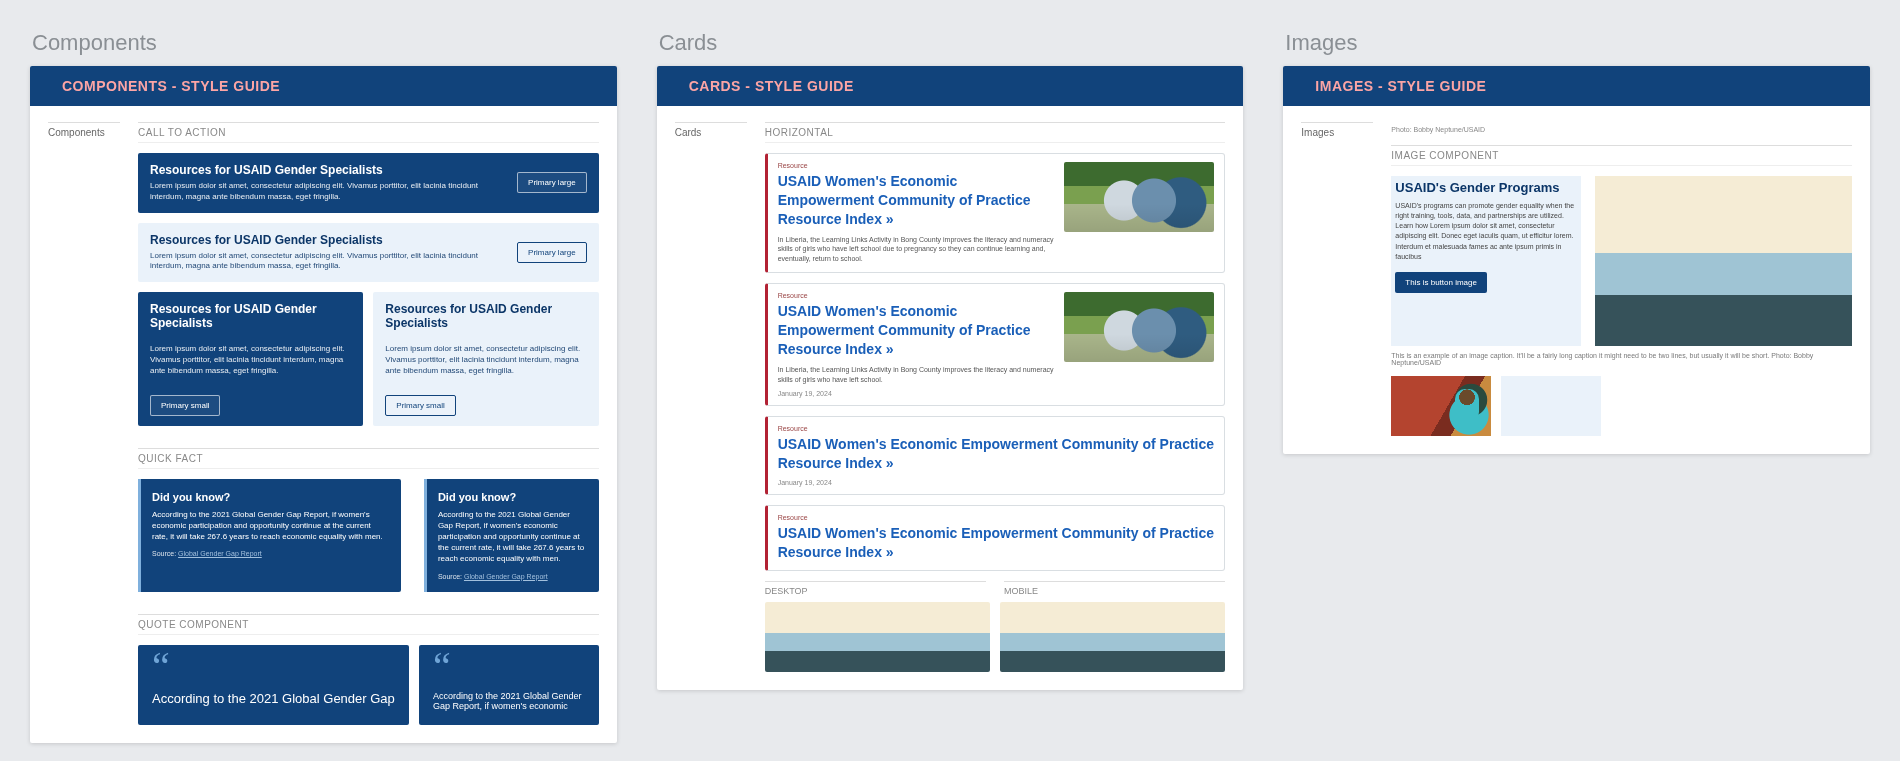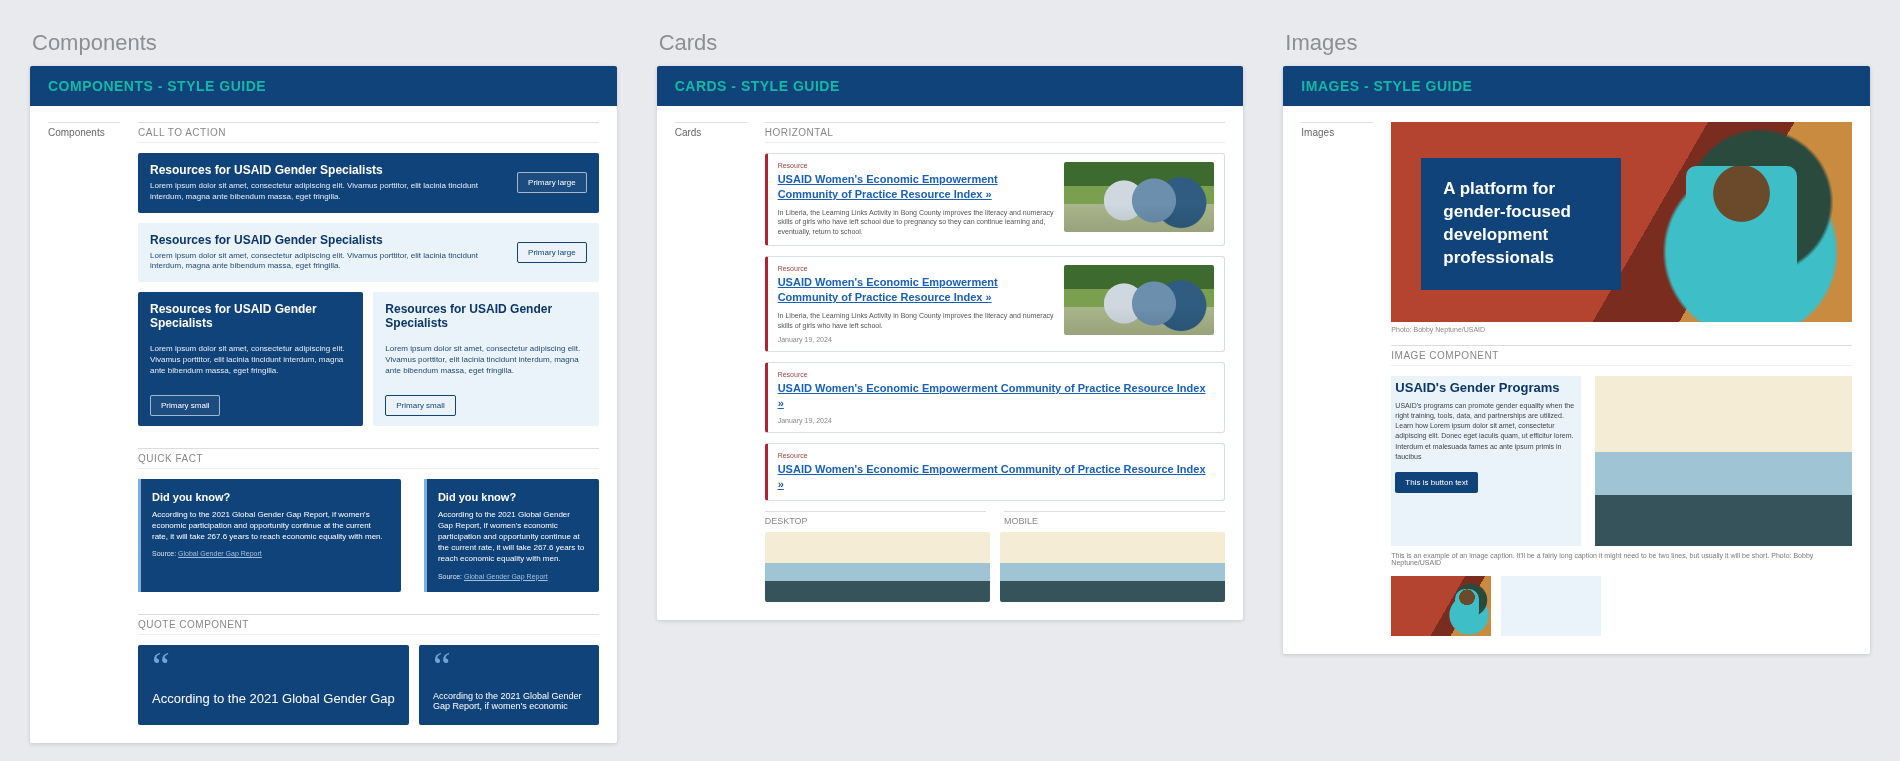--- a/index.html
+++ b/index.html
@@ -11,21 +11,21 @@
     --card-border:#d9dee2;
     --red:#b22234;
     --link-blue:#1a5fb8;
   }
   *{box-sizing:border-box;font-family:Arial,Helvetica,sans-serif}
   body{margin:0;background:#e8eaed;width:1900px;height:761px;overflow:hidden}
   .board{display:flex;gap:40px;padding:20px 30px}
   .column{flex:1;min-width:0}
   .col-label{font-size:22px;color:#8a8f94;margin:10px 0 10px 2px}
   .panel{background:#fff;border-radius:2px;box-shadow:0 1px 4px rgba(0,0,0,.15);overflow:hidden}
-  .panel-header{background:var(--navy);color:#14b8a6;font-weight:700;font-size:14px;padding:12px 18px;letter-spacing:.5px}
+  .panel-header{background:var(--navy);color:#fca5a5;font-weight:700;font-size:14px;padding:12px 32px;letter-spacing:.5px}
   .panel-body{display:flex;padding:16px 18px 18px 18px;gap:18px}
   .side{flex:0 0 72px;font-size:10px;color:#666;border-top:1px solid #ddd;padding-top:4px}
   .main{flex:1;min-width:0}
   .section-h{font-size:10px;letter-spacing:.5px;color:#888;border-top:1px solid #ddd;border-bottom:1px solid #eee;padding:4px 0;margin-bottom:10px}
 
   
   .cta{padding:10px 12px;border-radius:2px;display:flex;gap:10px;margin-bottom:10px}
   .cta.dark{background:var(--navy);color:#fff}
   .cta.light{background:var(--pale-blue);color:var(--navy-dark)}
   .cta .txt{flex:1;min-width:0}
@@ -48,21 +48,21 @@
   .quotes{display:flex;gap:10px}
   .quote{flex:1;background:var(--navy);color:#fff;padding:14px;border-radius:2px}
   .quote .mark{font-size:40px;line-height:.4;color:#6fa4d6;font-family:Georgia,serif;display:block;margin-bottom:16px}
   .quote .q-text{font-size:13px}
 
   
   .card{border:1px solid var(--card-border);border-left:3px solid var(--red);border-radius:3px;padding:8px 10px;margin-bottom:10px;display:flex;gap:10px}
   .card.no-red{border-left:1px solid var(--card-border)}
   .card .c-body{flex:1;min-width:0}
   .card .eyebrow{font-size:7px;color:#9a4545;margin-bottom:3px}
-  .card .c-title{font-size:11px;color:var(--link-blue);font-weight:700;line-height:1.35;text-decoration:underline}
+  .card .c-title{font-size:14px;color:var(--link-blue);font-weight:700;line-height:1.35;}
   .card .c-desc{font-size:7px;color:#555;margin-top:6px;line-height:1.4}
   .card .c-date{font-size:7px;color:#888;margin-top:6px}
   .card .thumb{flex:0 0 150px;height:70px;border-radius:2px}
   .subheads{display:flex;gap:18px;margin:4px 0 6px}
   .subheads div{flex:1;font-size:9px;color:#888;border-top:1px solid #ddd;padding-top:4px}
   .thumbs{display:flex;gap:10px}
   .thumb2{flex:1;height:70px;border-radius:2px}
 
   
   .ph-people{background:
@@ -227,32 +227,29 @@
   </div>
 
   <div class="column">
     <div class="col-label">Images</div>
     <div class="panel">
       <div class="panel-header">IMAGES - STYLE GUIDE</div>
       <div class="panel-body">
         <div class="side">Images</div>
         <div class="main">
 
-          <div class="hero ph-woman">
-            <div class="overlay">A platform for gender-focused development professionals</div>
-          </div>
           <div class="credit">Photo: Bobby Neptune/USAID</div>
 
           <div class="section-h">IMAGE COMPONENT</div>
 
           <div class="img-block">
             <div class="copy">
               <h4>USAID's Gender Programs</h4>
               <p>USAID's programs can promote gender equality when the right training, tools, data, and partnerships are utilized. Learn how Lorem ipsum dolor sit amet, consectetur adipiscing elit. Donec eget iaculis quam, ut efficitur lorem. Interdum et malesuada fames ac ante ipsum primis in faucibus</p>
-              <button>This is button text</button>
+              <button>This is button image</button>
             </div>
             <div class="photo ph-boats"></div>
           </div>
           <div class="caption">This is an example of an image caption. It'll be a fairly long caption it might need to be two lines, but usually it will be short. Photo: Bobby Neptune/USAID</div>
 
           <div class="mini">
             <div class="ph-woman"></div>
             <div style="background:var(--pale-blue)"></div>
           </div>
 

